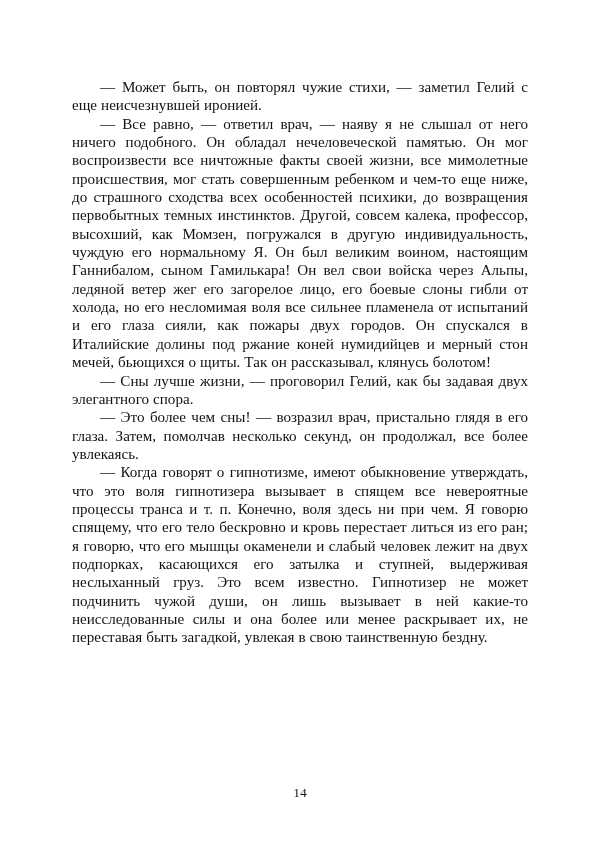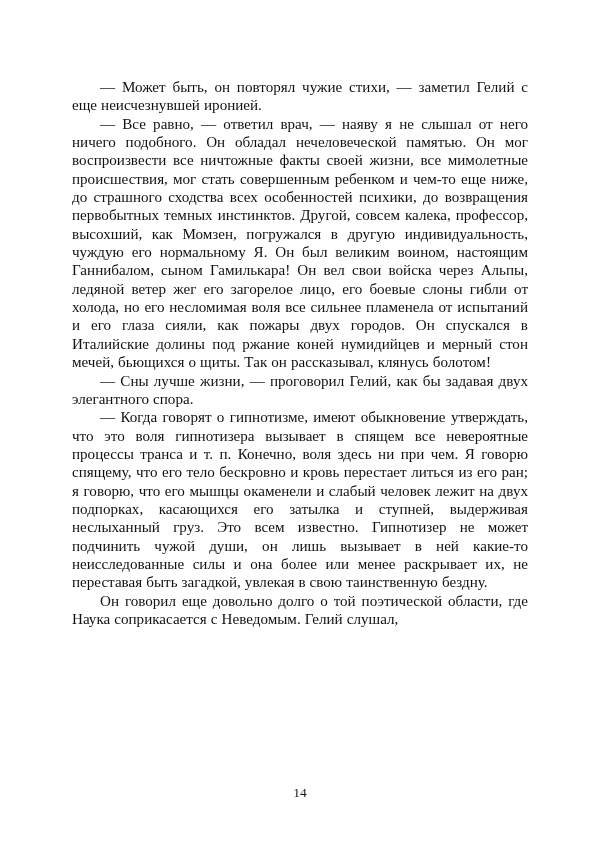--- a/index.html
+++ b/index.html
@@ -60,19 +60,19 @@
 </style>
 </head>
 <body>
 
 <div class="page">
 
   <div class="text-block">
     <p class="para">— Может быть, он повторял чужие стихи, — заметил Гелий с еще неисчезнувшей иронией.</p>
     <p class="para">— Все равно, — ответил врач, — наяву я не слышал от него ничего подобного. Он обладал нечеловеческой памятью. Он мог воспроизвести все ничтожные факты своей жизни, все мимолетные происшествия, мог стать совершенным ребенком и чем-то еще ниже, до страшного сходства всех особенностей психики, до возвращения первобытных темных инстинктов. Другой, совсем калека, профессор, высохший, как Момзен, погружался в другую индивидуальность, чуждую его нормальному Я. Он был великим воином, настоящим Ганнибалом, сыном Гамилькара! Он вел свои войска через Альпы, ледяной ветер жег его загорелое лицо, его боевые слоны гибли от холода, но его несломимая воля все сильнее пламенела от испытаний и его глаза сияли, как пожары двух городов. Он спускался в Италийские долины под ржание коней нумидийцев и мерный стон мечей, бьющихся о щиты. Так он рассказывал, клянусь болотом!</p>
     <p class="para">— Сны лучше жизни, — проговорил Гелий, как бы задавая двух элегантного спора.</p>
+    <p class="para">— Это более чем сны! — возразил врач, пристально глядя в его глаза. Затем, помолчав несколько секунд, он продолжал, все более увлекаясь.</p>
     <p class="para">— Когда говорят о гипнотизме, имеют обыкновение утверждать, что это воля гипнотизера вызывает в спящем все невероятные процессы транса и т. п. Конечно, воля здесь ни при чем. Я говорю спящему, что его тело бескровно и кровь перестает литься из его ран; я говорю, что его мышцы окаменели и слабый человек лежит на двух подпорках, касающихся его затылка и ступней, выдерживая неслыханный груз. Это всем известно. Гипнотизер не может подчинить чужой души, он лишь вызывает в ней какие-то неисследованные силы и она более или менее раскрывает их, не переставая быть загадкой, увлекая в свою таинственную бездну.</p>
-    <p class="para">Он говорил еще довольно долго о той поэтической области, где Наука соприкасается с Неведомым. Гелий слушал,</p>
   </div>
 
   <div class="page-number">14</div>
 
 </div>
 
 </body></html>

